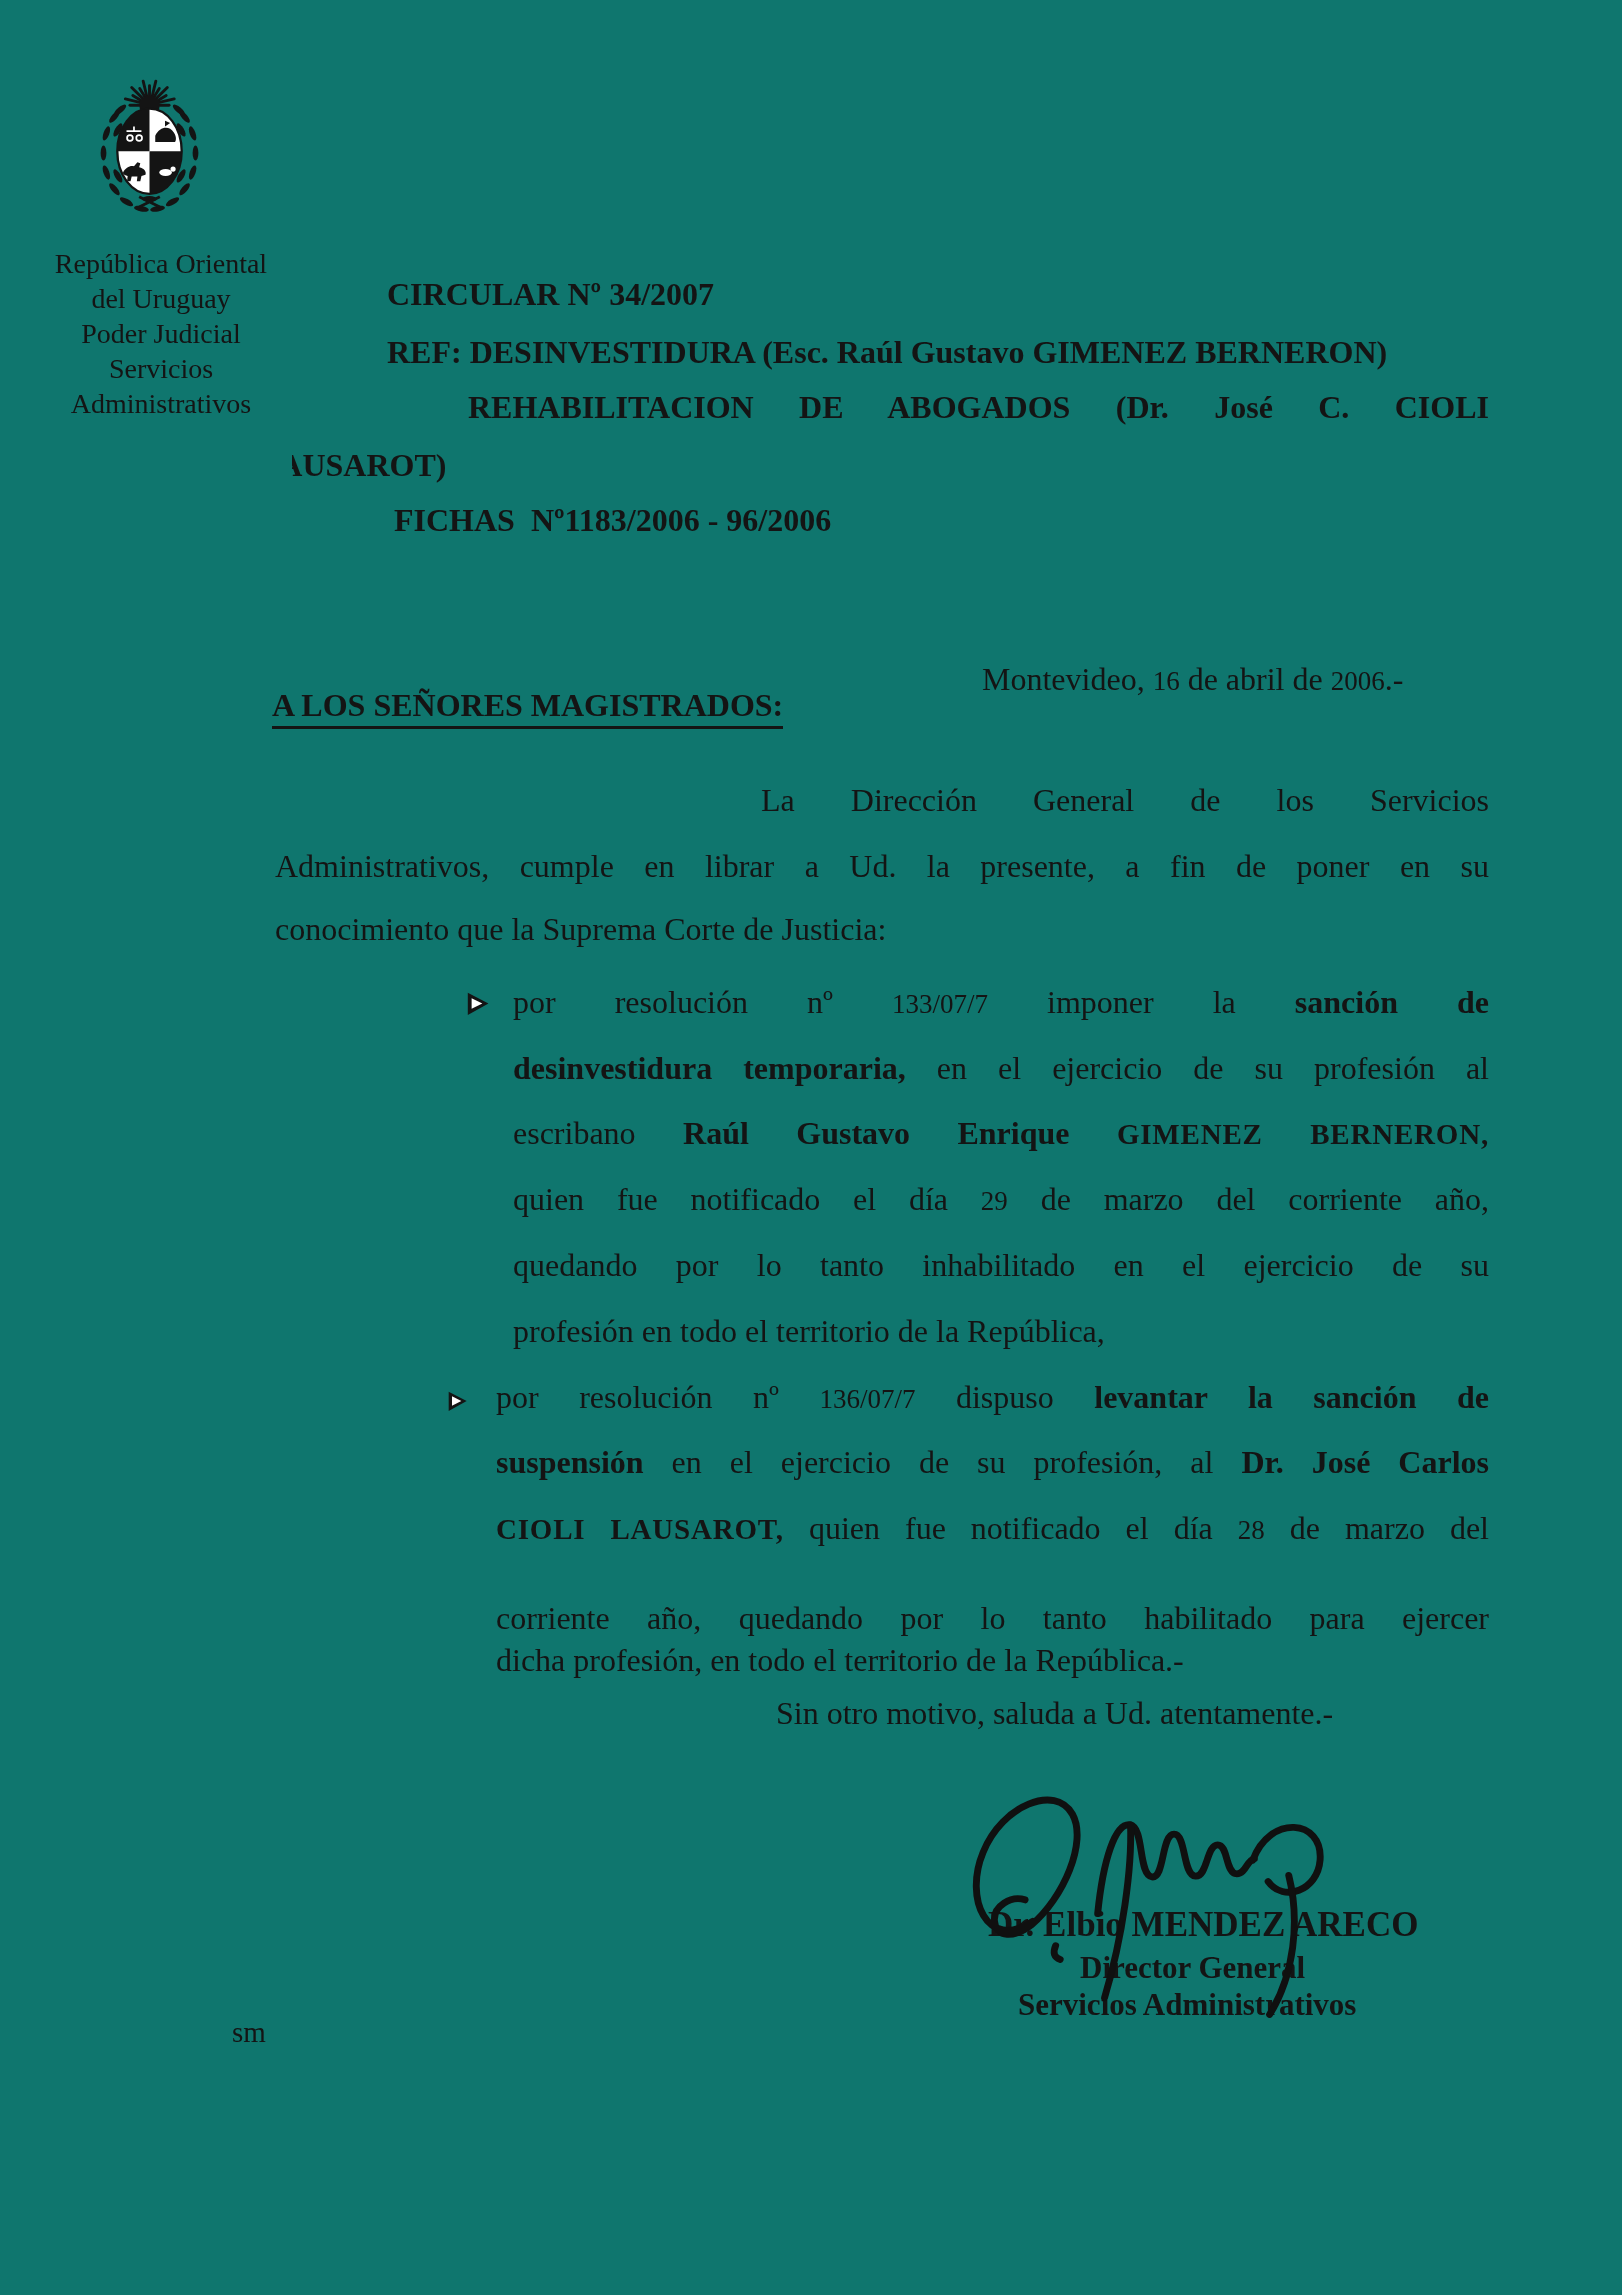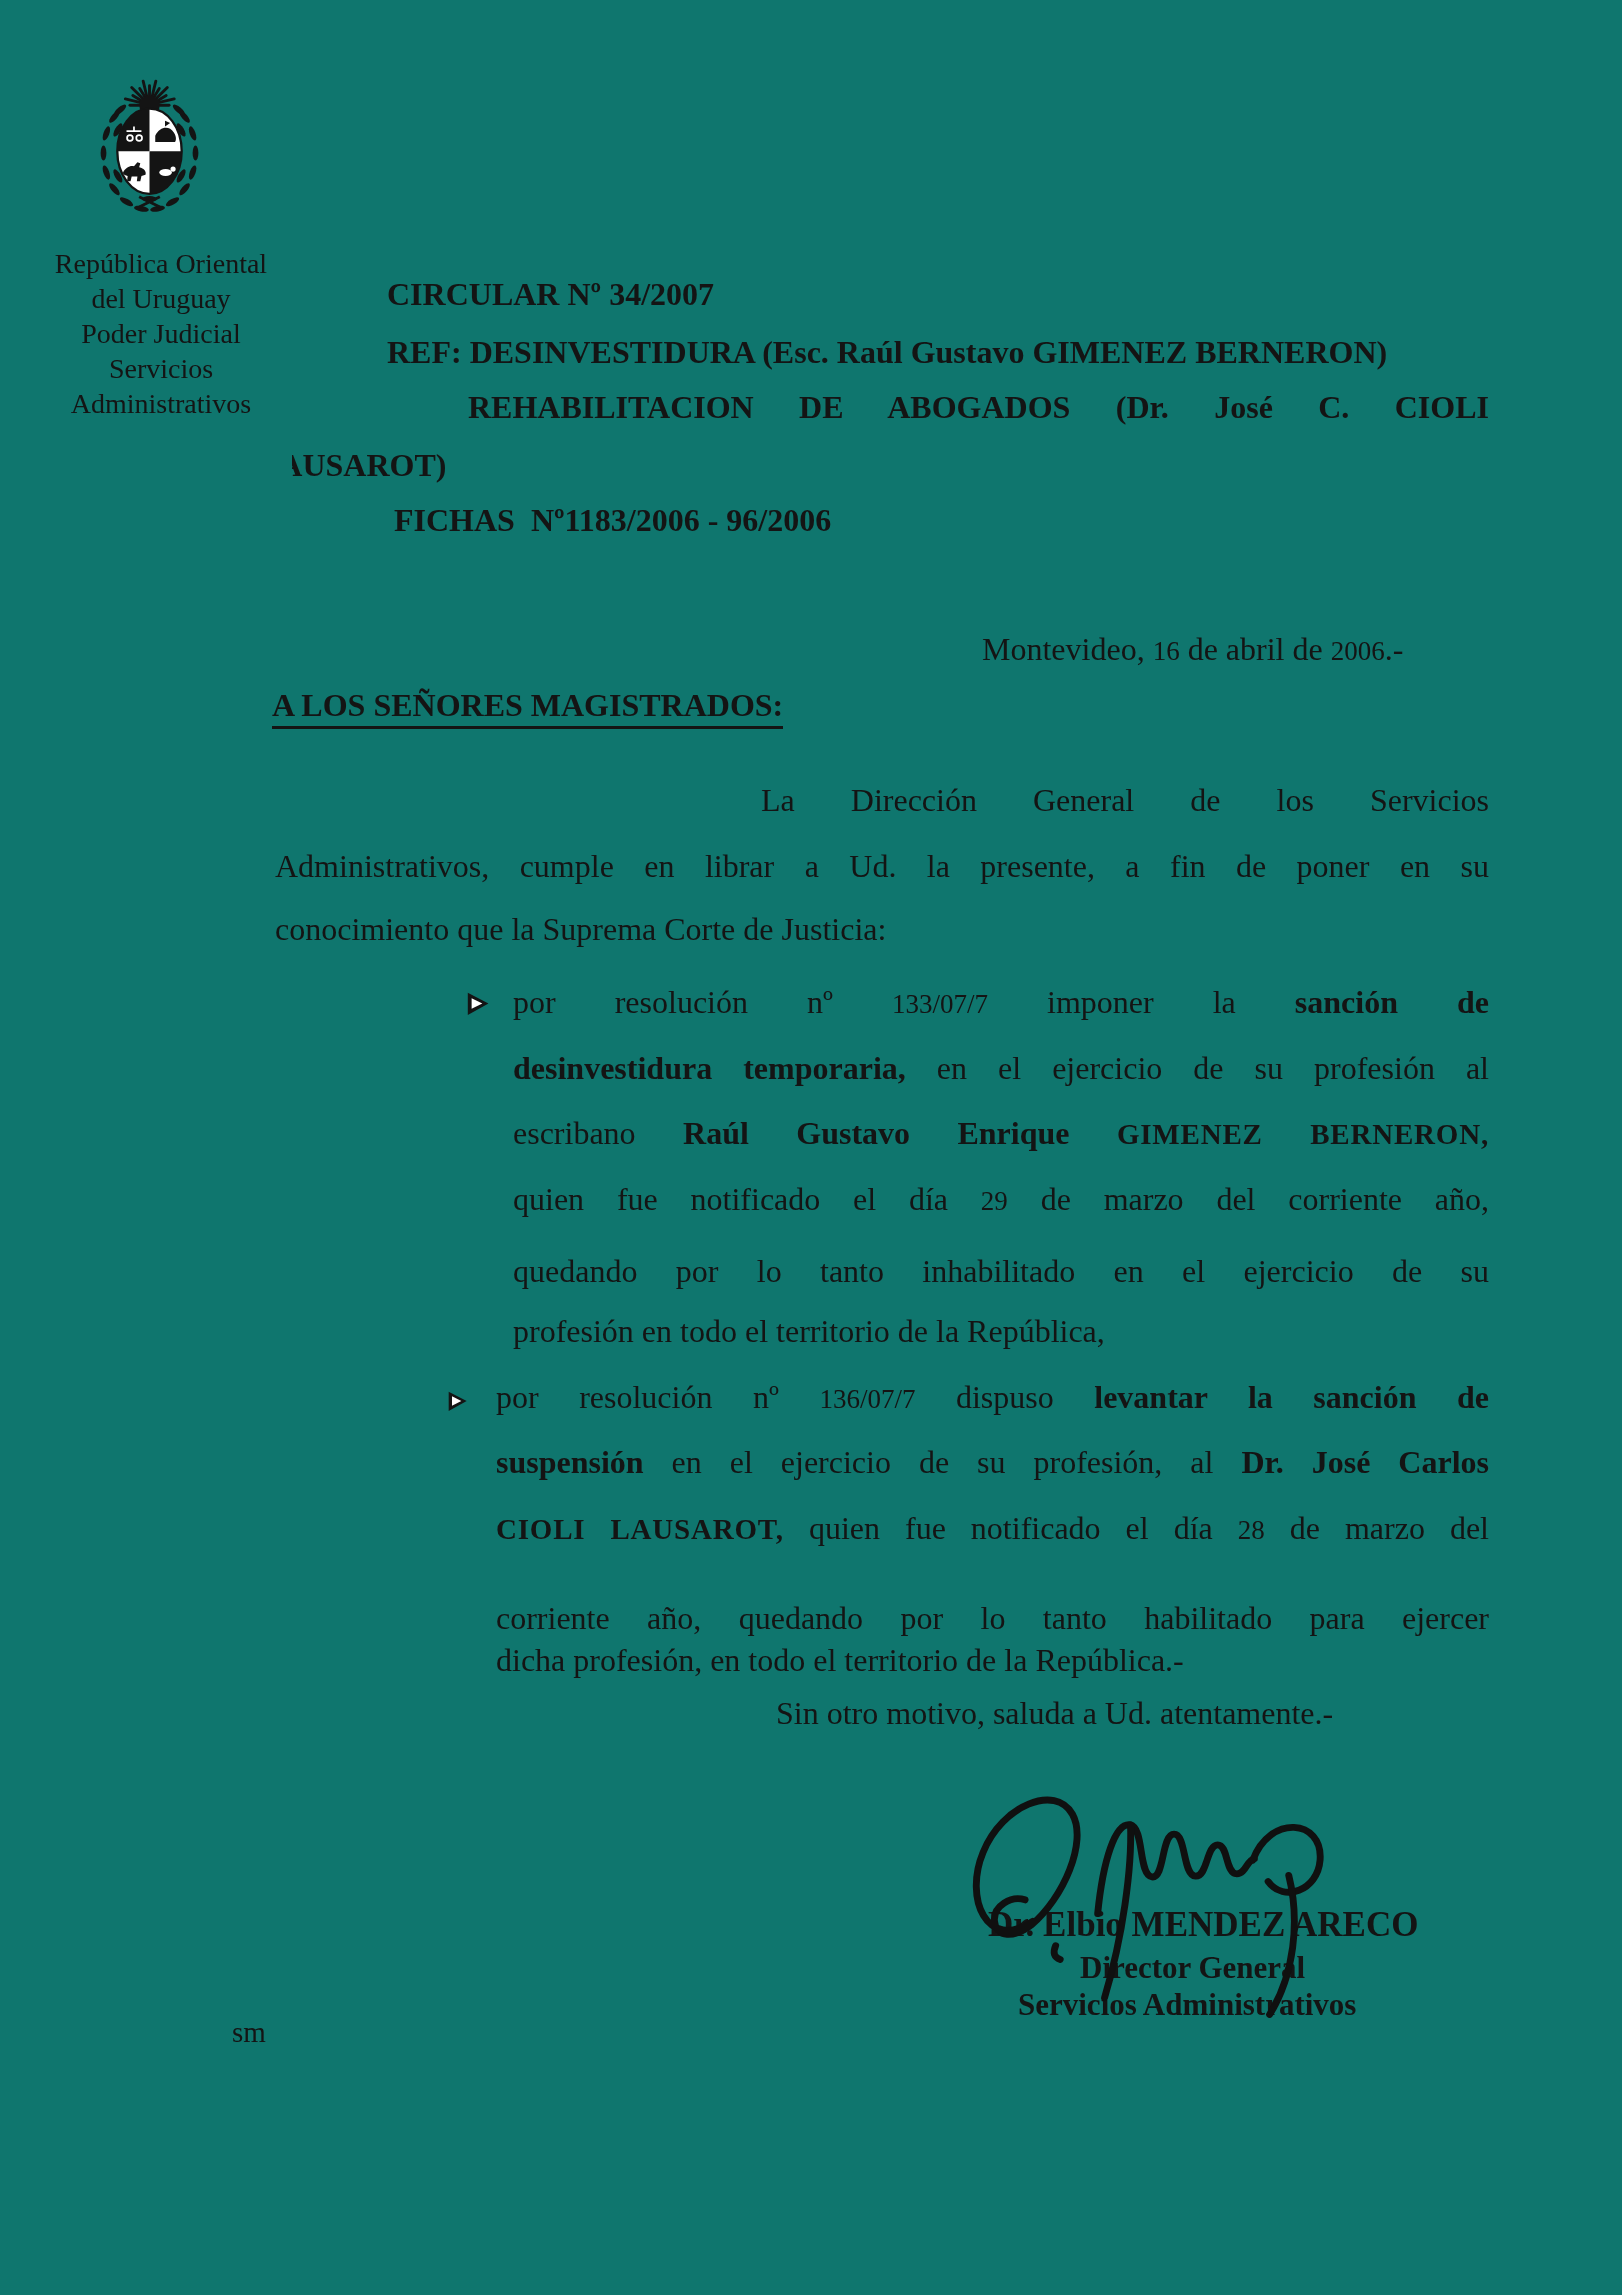--- a/index.html
+++ b/index.html
@@ -100,38 +100,38 @@
     <div>Servicios</div>
     <div>Administrativos</div>
   </div>
 
   <div class="ln b nowrap" style="left:387px;top:274px;">CIRCULAR Nº 34/2007</div>
   <div class="ln b nowrap" style="left:387px;top:332px;">REF: DESINVESTIDURA (Esc. Raúl Gustavo GIMENEZ BERNERON)</div>
   <div class="ln b just" style="left:468px;top:387px;width:1021px;">REHABILITACION DE ABOGADOS (Dr. José C. CIOLI</div>
   <div class="ln b nowrap clipwrap" style="left:292px;top:445px;"><span class="clipinner">LAUSAROT)</span></div>
   <div class="ln b nowrap" style="left:394px;top:500px;">FICHAS&nbsp; Nº1183/2006 - 96/2006</div>
 
-  <div class="ln nowrap" style="left:982px;top:629px;"><span>Montevideo, </span><span class="num">16</span><span> de abril de </span><span class="num">2006</span><span>.-</span></div>
+  <div class="ln nowrap" style="left:982px;top:659px;"><span>Montevideo, </span><span class="num">16</span><span> de abril de </span><span class="num">2006</span><span>.-</span></div>
 
   <div class="ln b nowrap" style="left:272px;top:685px;"><span class="underl">A LOS SEÑORES MAGISTRADOS:</span></div>
 
   <div class="ln just" style="left:761px;top:780px;width:728px;">La Dirección General de los Servicios</div>
   <div class="ln just" style="left:275px;top:846px;width:1214px;">Administrativos, cumple en librar a Ud. la presente, a fin de poner en su</div>
   <div class="ln nowrap" style="left:275px;top:909px;">conocimiento que la Suprema Corte de Justicia:</div>
 
   <svg class="marker" style="left:467px;top:992px;" width="23" height="24.5" viewBox="0 0 30 32">
       <polygon points="1,1 28,15 1,30" fill="#141414"></polygon>
       <polygon points="6,8 20,15 6,22" fill="#ffffff"></polygon>
     </svg>
 
   <div class="ln just" style="left:513px;top:982px;width:976px;"><span>por resolución nº </span><span class="num">133/07/7</span><span> imponer la </span><span class="b">sanción de</span></div>
   <div class="ln just" style="left:513px;top:1048px;width:976px;"><span class="b">desinvestidura temporaria,</span><span> en el ejercicio de su profesión al</span></div>
   <div class="ln just" style="left:513px;top:1113px;width:976px;"><span>escribano </span><span class="b">Raúl Gustavo Enrique </span><span class="caps">GIMENEZ BERNERON,</span></div>
   <div class="ln just" style="left:513px;top:1179px;width:976px;"><span>quien fue notificado el día </span><span class="num">29</span><span> de marzo del corriente año,</span></div>
-  <div class="ln just" style="left:513px;top:1245px;width:976px;margin-top:6px;">quedando por lo tanto inhabilitado en el ejercicio de su</div>
+  <div class="ln just" style="left:513px;top:1245px;width:976px;">quedando por lo tanto inhabilitado en el ejercicio de su</div>
   <div class="ln nowrap" style="left:513px;top:1311px;">profesión en todo el territorio de la República,</div>
 
   <svg class="marker" style="left:448px;top:1391px;" width="20" height="21.4" viewBox="0 0 30 32">
       <polygon points="1,1 28,15 1,30" fill="#141414"></polygon>
       <polygon points="6,8 20,15 6,22" fill="#ffffff"></polygon>
     </svg>
 
   <div class="ln just" style="left:496px;top:1377px;width:993px;"><span>por resolución nº </span><span class="num">136/07/7</span><span> dispuso </span><span class="b">levantar la sanción de</span></div>
   <div class="ln just" style="left:496px;top:1442px;width:993px;"><span class="b">suspensión</span><span> en el ejercicio de su profesión, al </span><span class="b">Dr. José Carlos</span></div>
   <div class="ln just" style="left:496px;top:1508px;width:993px;"><span class="caps">CIOLI LAUSAROT,</span><span> quien fue notificado el día </span><span class="num">28</span><span> de marzo del</span></div>

